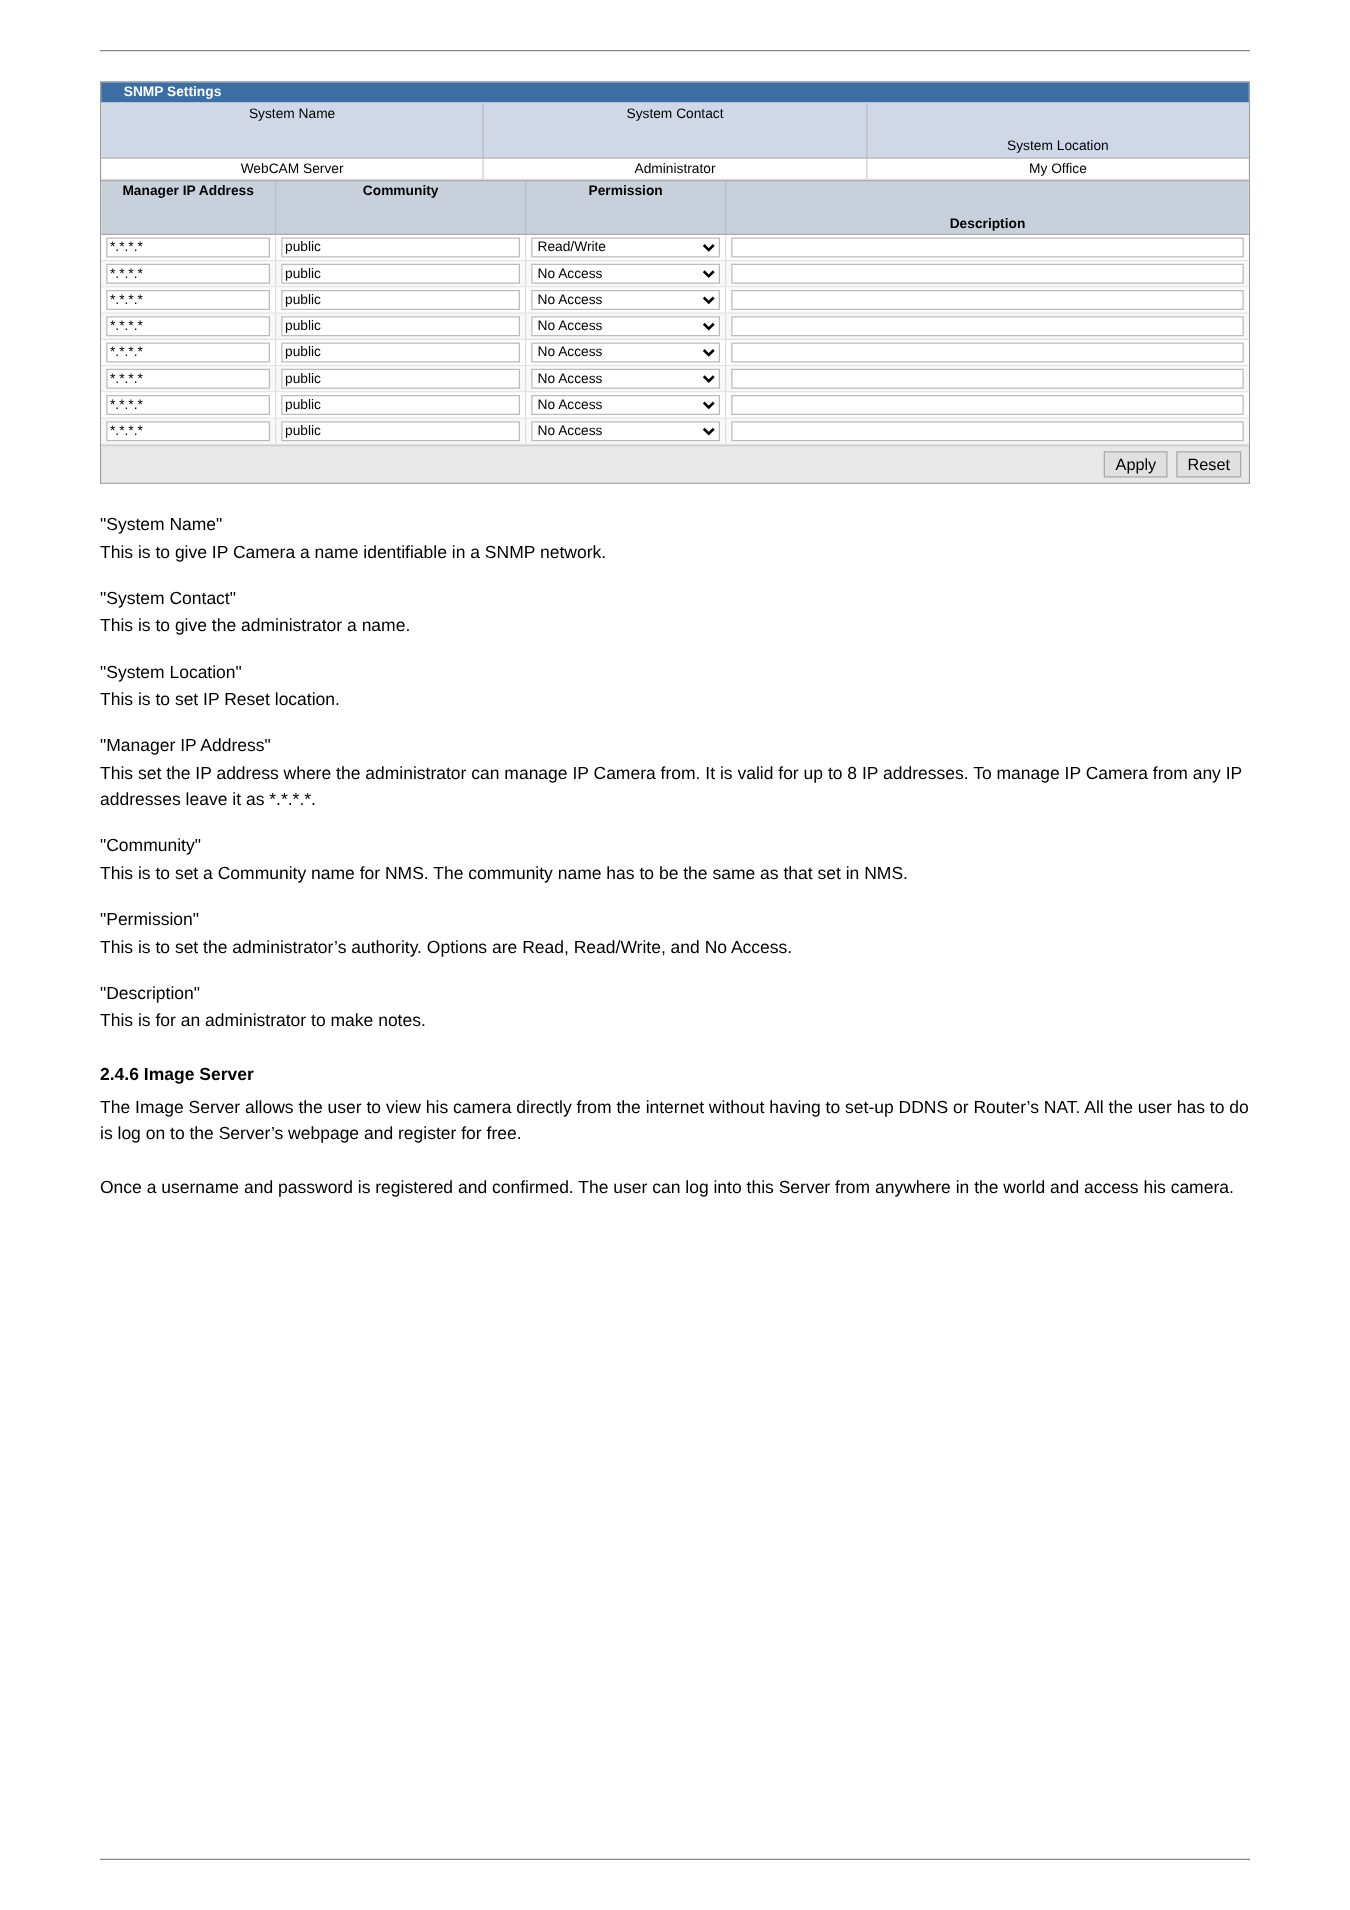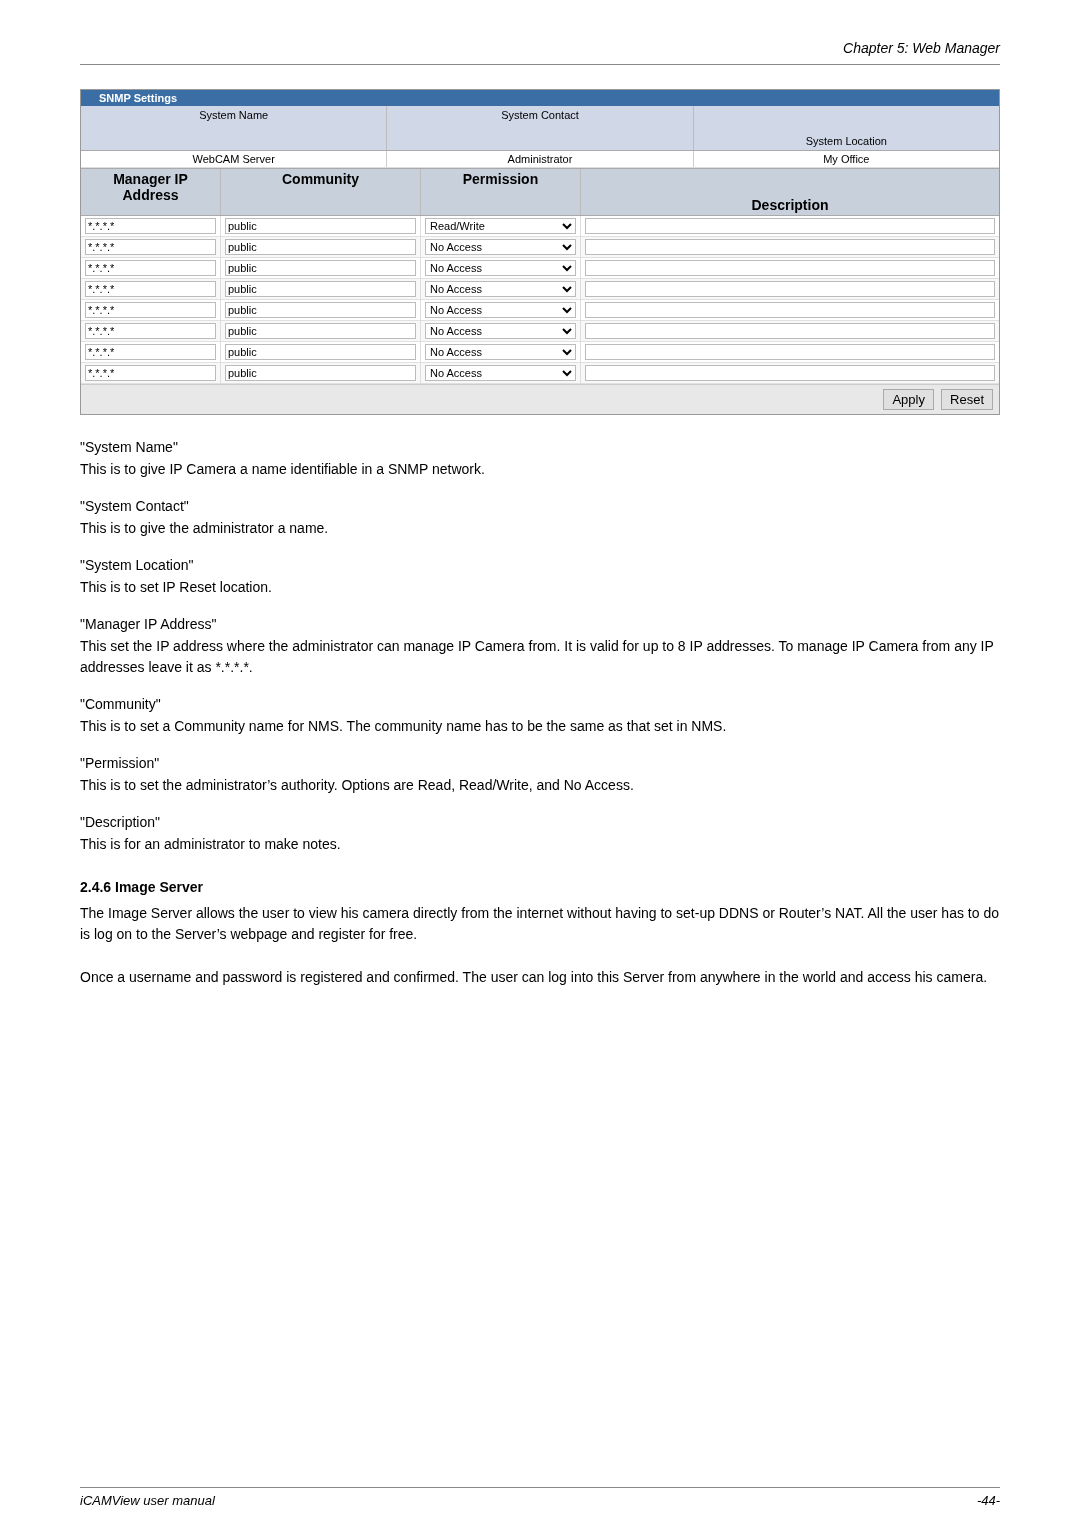--- a/index.html
+++ b/index.html
@@ -81,21 +81,21 @@
       background: #fff;
     }
     .snmp-table-header {
       display: flex;
       background: #c8d0dc;
       border-bottom: 1px solid #aaa;
       border-top: 1px solid #aaa;
     }
     .snmp-table-header .th {
       padding: 2px 4px;
-      font-size: 14px;
+      font-size: 11px;
       font-weight: bold;
       border-right: 1px solid #bbb;
     }
     .snmp-table-header .th:last-child { border-right: none; margin-top: 26px; }
     .col-ip { width: 140px; text-align: center; }
     .col-community { width: 200px; text-align: center; }
     .col-permission { width: 160px; text-align: center; }
     .col-description { flex: 1; text-align: center; }
 
     .snmp-table-row {
@@ -177,21 +177,20 @@
       justify-content: space-between;
       font-style: italic;
       font-size: 13px;
     }
   </style>
 </head>
 <body>
 
 <div class="page">
   
-  <div class="chapter-header">Chapter 5: Web Manager</div>
   <hr class="top-divider">
 
   
   <div class="snmp-panel">
     <div class="snmp-title-bar">SNMP Settings</div>
 
     <div class="snmp-header-row">
       <div class="col-header">System Name</div>
       <div class="col-header">System Contact</div>
       <div class="col-header">System Location</div>
@@ -291,17 +290,13 @@
   <div class="section-label">"Description"</div>
   <div class="section-body">This is for an administrator to make notes.</div>
 
   <div class="subsection-title">2.4.6 Image Server</div>
   <div class="section-body">The Image Server allows the user to view his camera directly from the internet without having to set-up DDNS or Router’s NAT.   All the user has to do is log on to the Server’s webpage and register for free.</div>
   <br>
   <div class="section-body">Once a username and password is registered and confirmed.   The user can log into this Server from anywhere in the world and access his camera.</div>
 
   
   <hr class="bottom-divider">
-  <div class="footer">
-    <span>iCAMView  user  manual</span>
-    <span>-44-</span>
-  </div>
 </div>
 
 </body></html>

